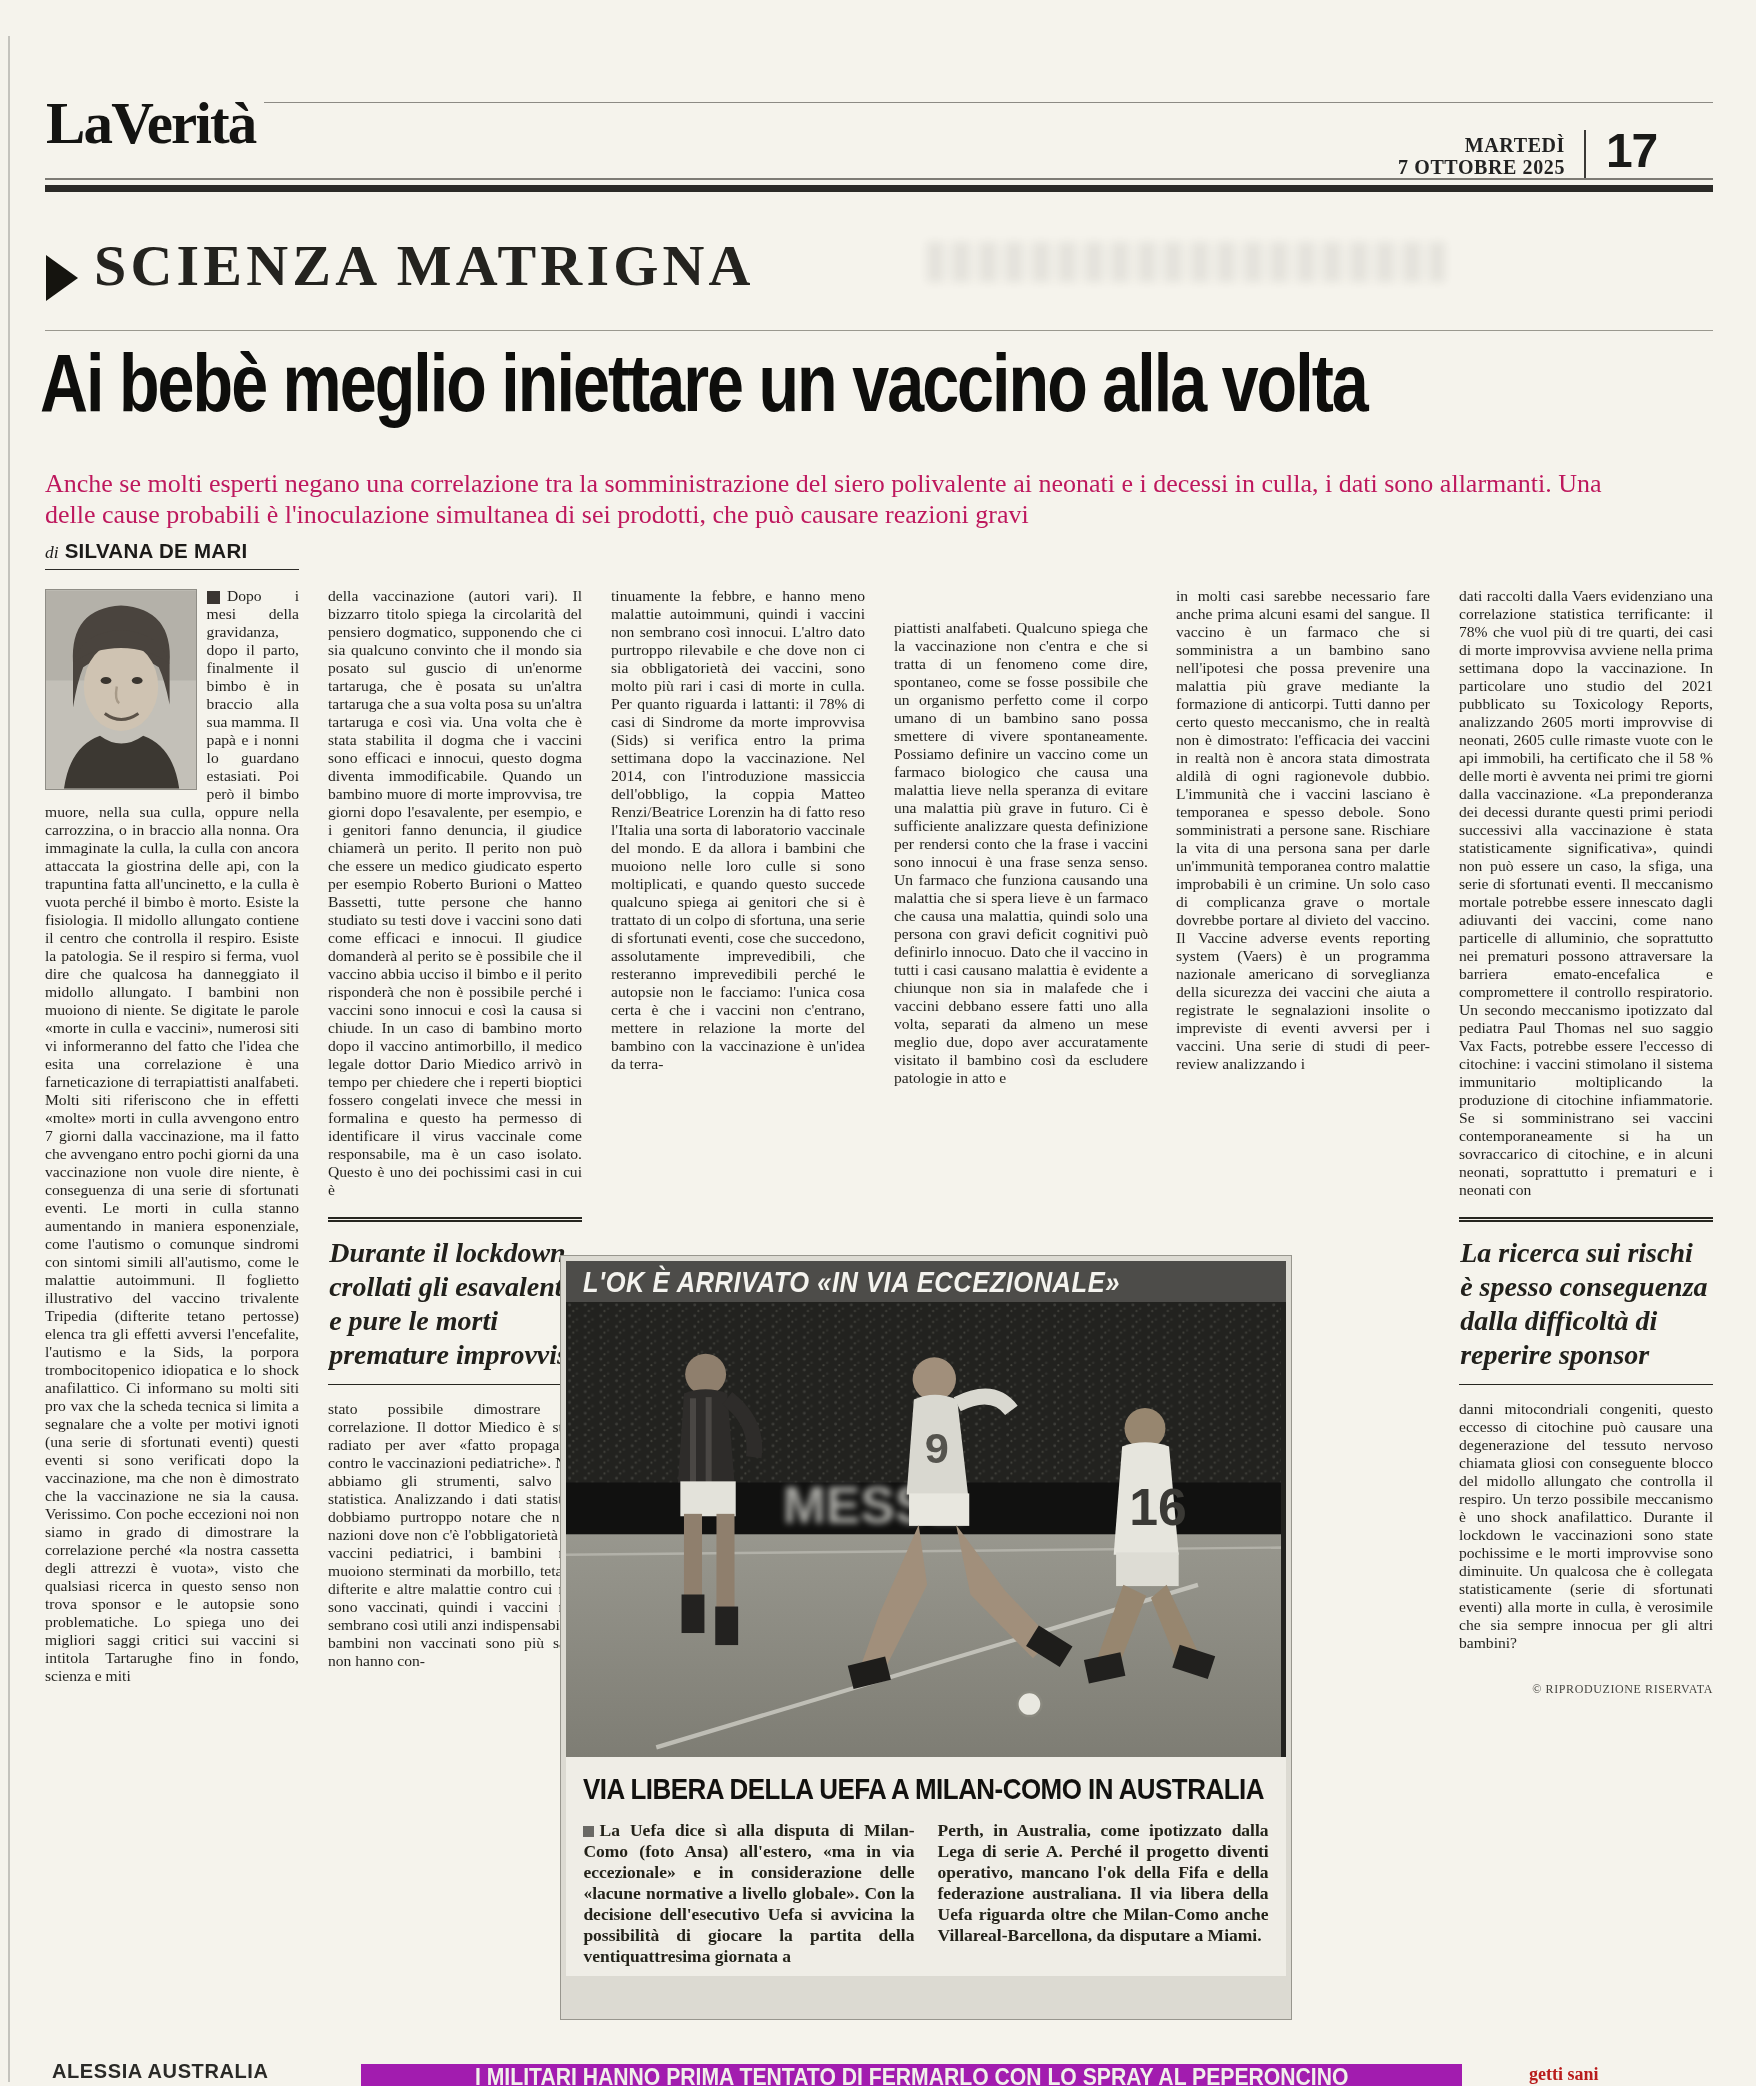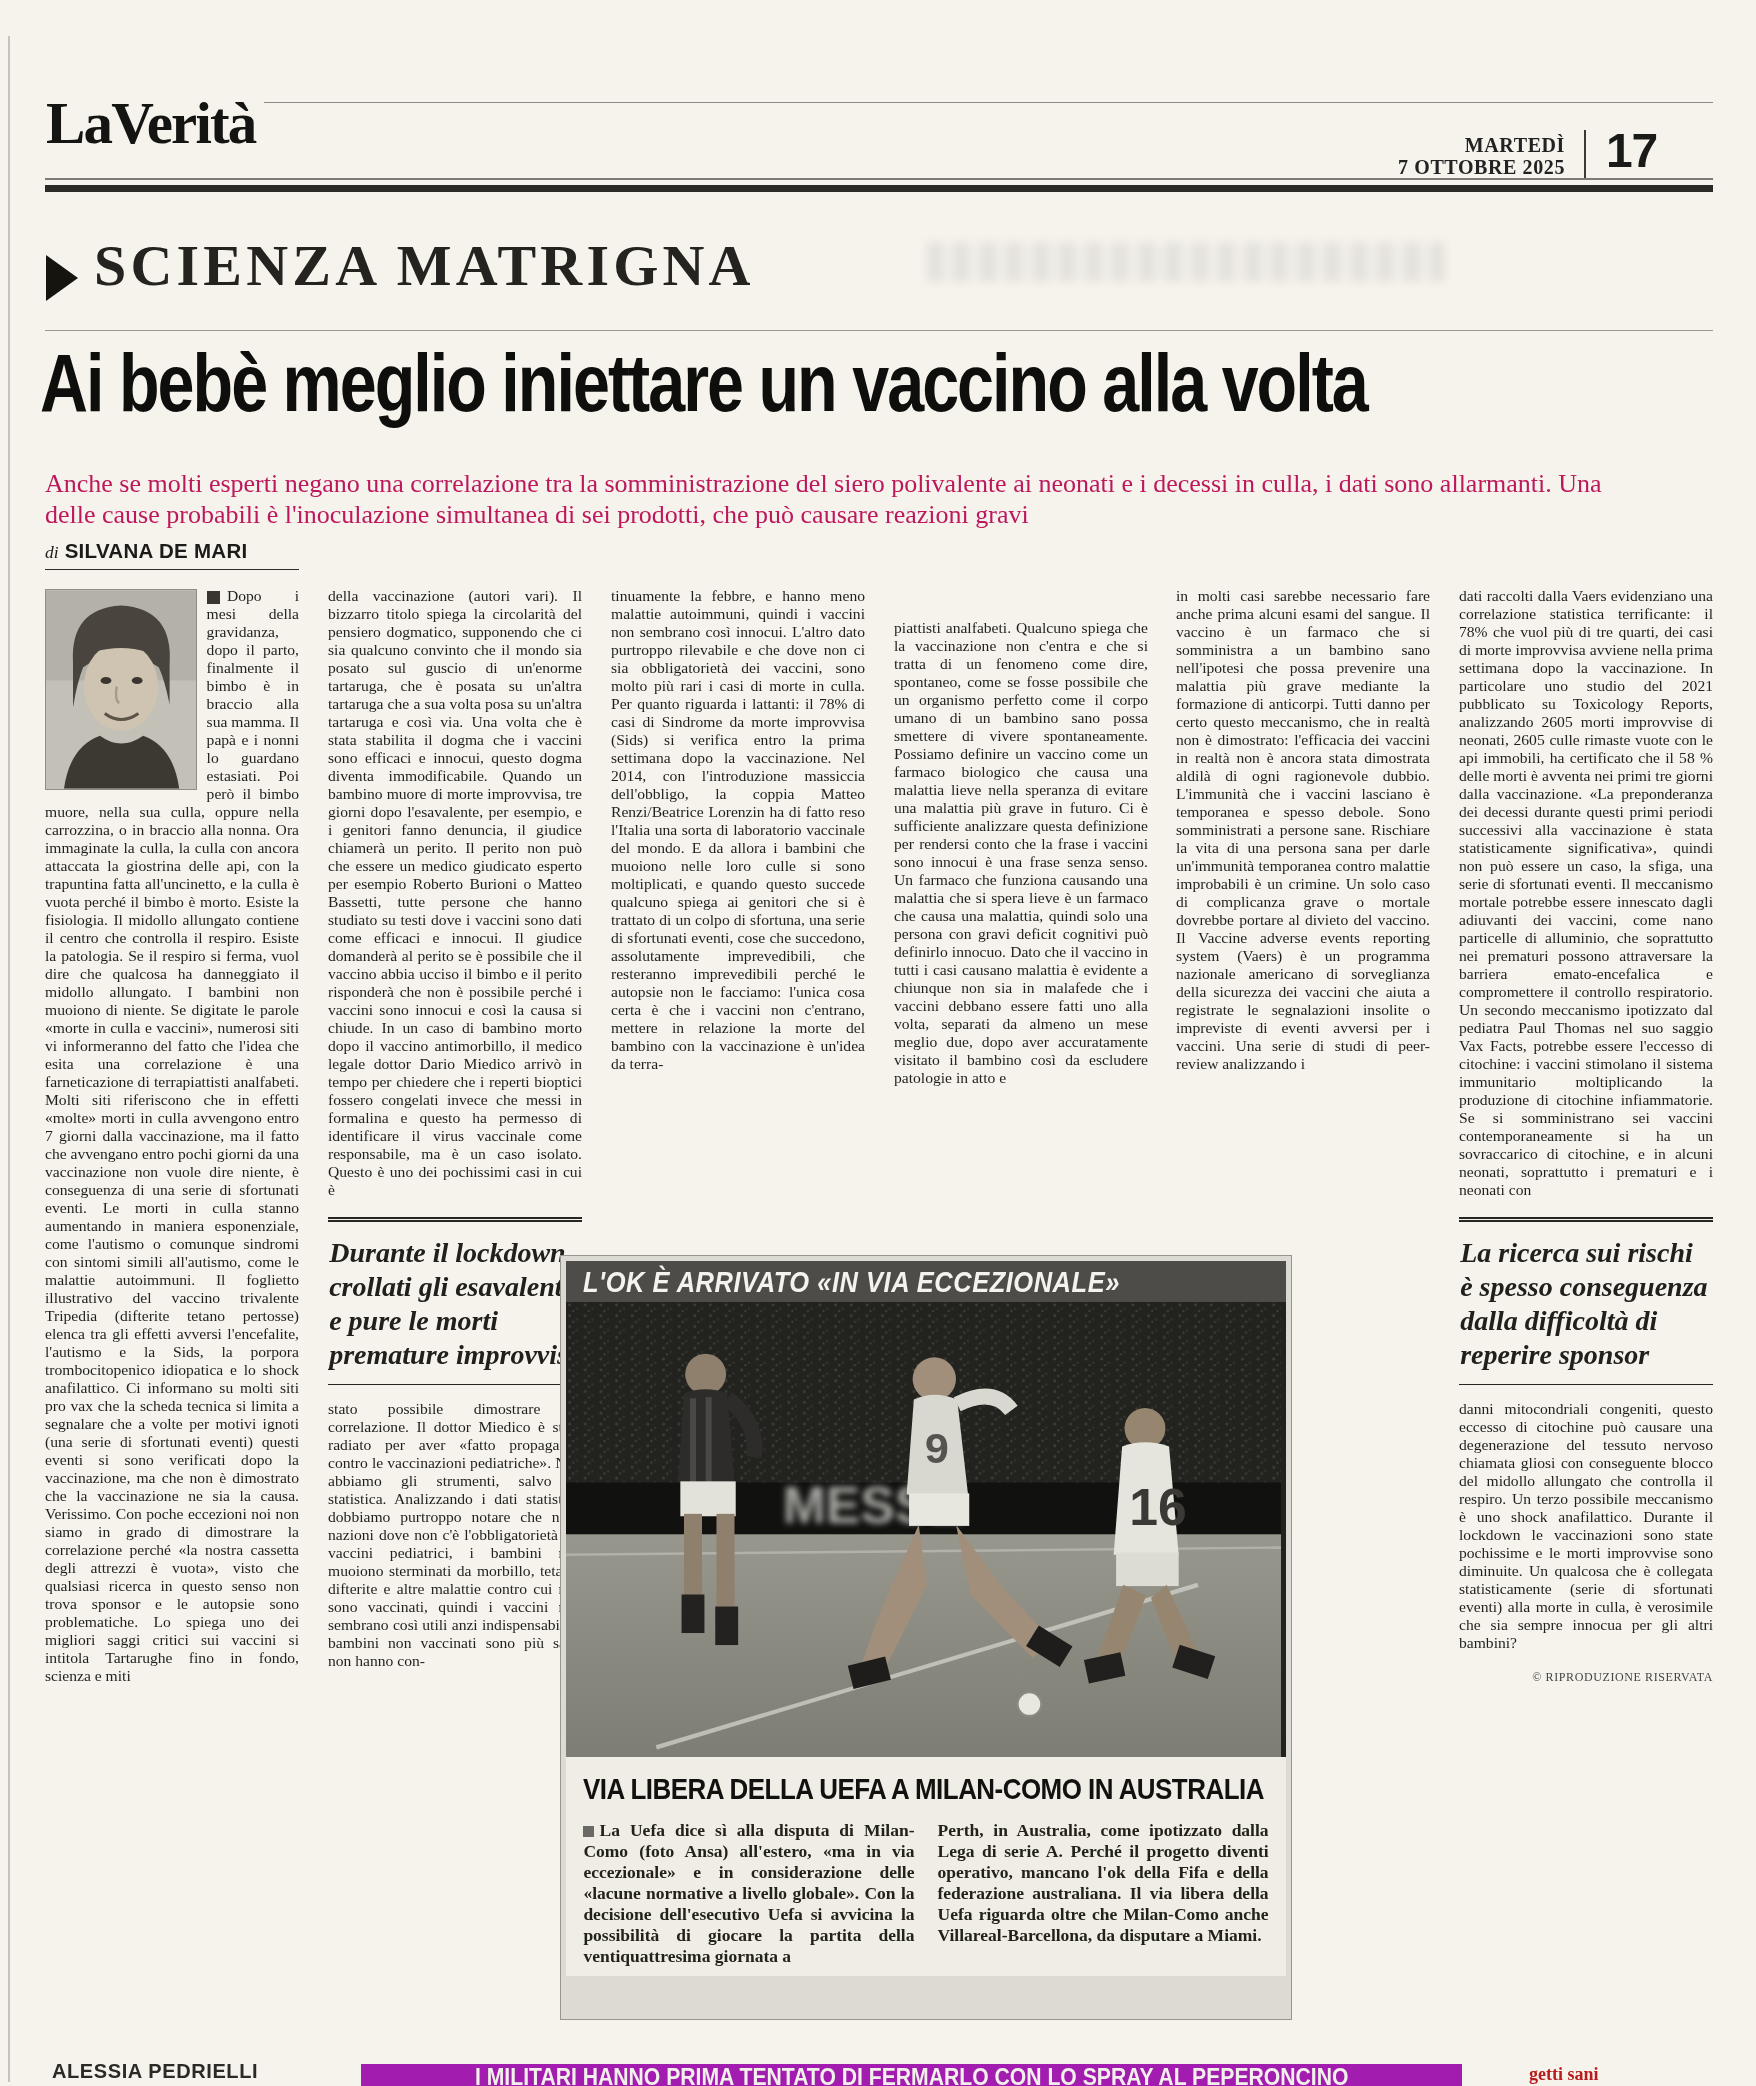--- a/index.html
+++ b/index.html
@@ -56,21 +56,21 @@
   .c6{left:1459px;max-height:1432px;}
 
   .portrait{float:left;width:150px;height:199px;margin:2.4px 9.6px 4.8px 0;background:#c7c4bc;
     border:0.6px solid #8f8d86;}
   .leadsq{display:inline-block;width:13.2px;height:13.2px;background:#3a3531;margin-right:7.2px;vertical-align:middle;}
   .capsq{display:inline-block;width:10.2px;height:10.2px;background:#6a6965;margin-right:6px;vertical-align:middle;}
 
   .pullquote{margin:18px 0 14.4px;padding:14.4px 1.2px 12px;border-top:5.4px double #26251f;
     border-bottom:1.8px solid #26251f;font-style:italic;font-weight:600;
     font-size:28px;line-height:34px;text-align:left;color:#21201b;}
-  .copyright{margin-top:16px;text-align:right;font-size:12px;letter-spacing:0.6px;color:#45443f;}
+  .copyright{margin-top:28px;text-align:right;font-size:12px;letter-spacing:0.6px;color:#45443f;}
 
   
   .photobox{position:absolute;left:560px;top:1255px;width:732px;height:765px;z-index:6;
     background:#dcdad2;border:1.2px solid #98968e;padding:5.4px;box-sizing:border-box;}
   .pb-header{height:41px;background:#4d4c49;display:flex;align-items:center;padding-left:17px;overflow:hidden;}
   .pb-header span{display:inline-block;white-space:nowrap;color:#f4f3ee;
     font-family:"Liberation Sans",sans-serif;font-weight:900;font-style:italic;font-size:30px;
     letter-spacing:0.6px;transform:scaleX(0.85);transform-origin:0 50%;}
   .pb-photo{height:455px;background:#22221f;overflow:hidden;}
   .pb-caption{background:#efede6;padding:14.4px 17px 9.6px;}
@@ -235,20 +235,20 @@
       <div class="pb-title-wrap">
         <span class="pb-title">VIA LIBERA DELLA UEFA A MILAN-COMO IN AUSTRALIA</span>
       </div>
       <div class="pb-cols">
         <div class="pb-col"><span class="capsq"></span><span>La Uefa dice sì alla disputa di Milan-Como (foto Ansa) all'estero, «ma in via eccezionale» e in considerazione delle «lacune normative a livello globale». Con la decisione dell'esecutivo Uefa si avvicina la possibilità di giocare la partita della ventiquattresima giornata a</span></div>
         <div class="pb-col"><span>Perth, in Australia, come ipotizzato dalla Lega di serie A. Perché il progetto diventi operativo, mancano l'ok della Fifa e della federazione australiana. Il via libera della Uefa riguarda oltre che Milan-Como anche Villareal-Barcellona, da disputare a Miami.</span></div>
       </div>
     </div>
   </div>
 
-  <div class="next-author">ALESSIA PEDRIELLI</div>
+  <div class="next-author">ALESSIA AUSTRALIA</div>
   <div class="foot-banner">
     <span>I MILITARI HANNO PRIMA TENTATO DI FERMARLO CON LO SPRAY AL PEPERONCINO</span>
   </div>
   <div class="foot-frag">getti sani</div>
 
 </div>
 
 
 </body></html>

